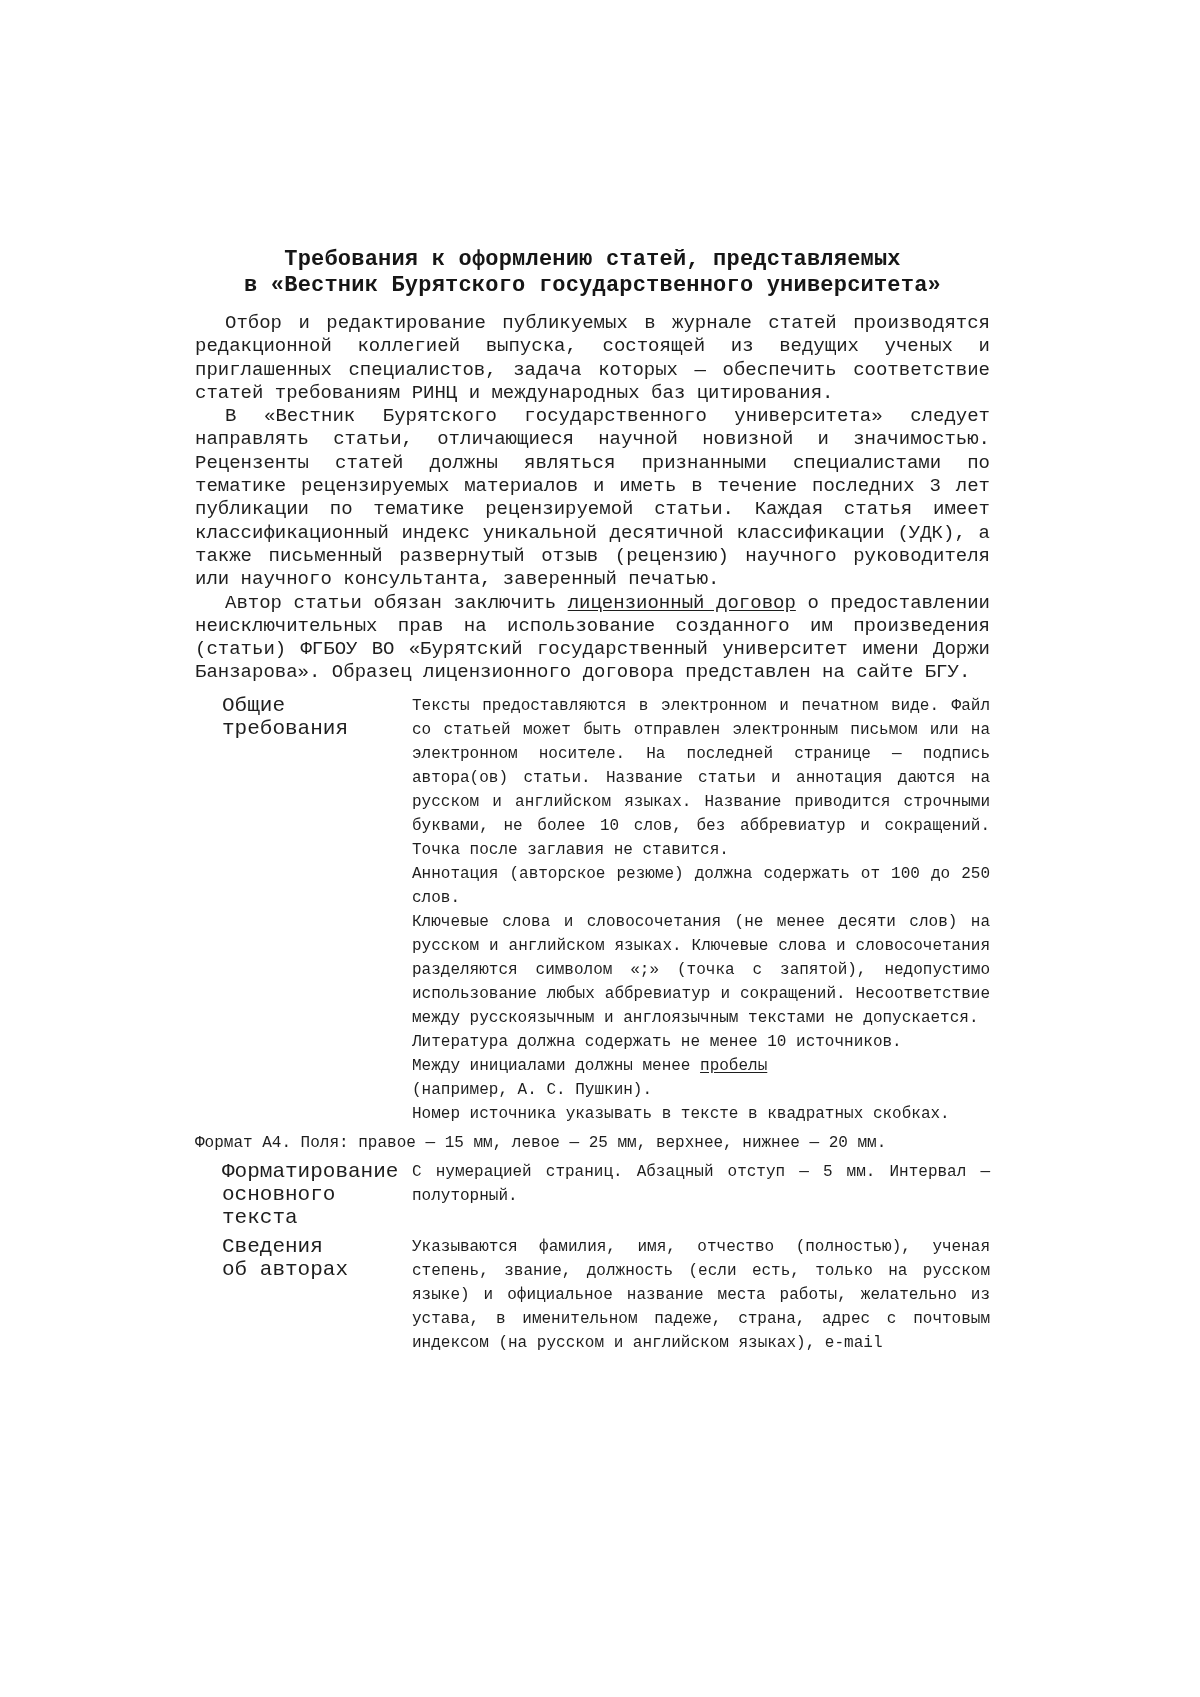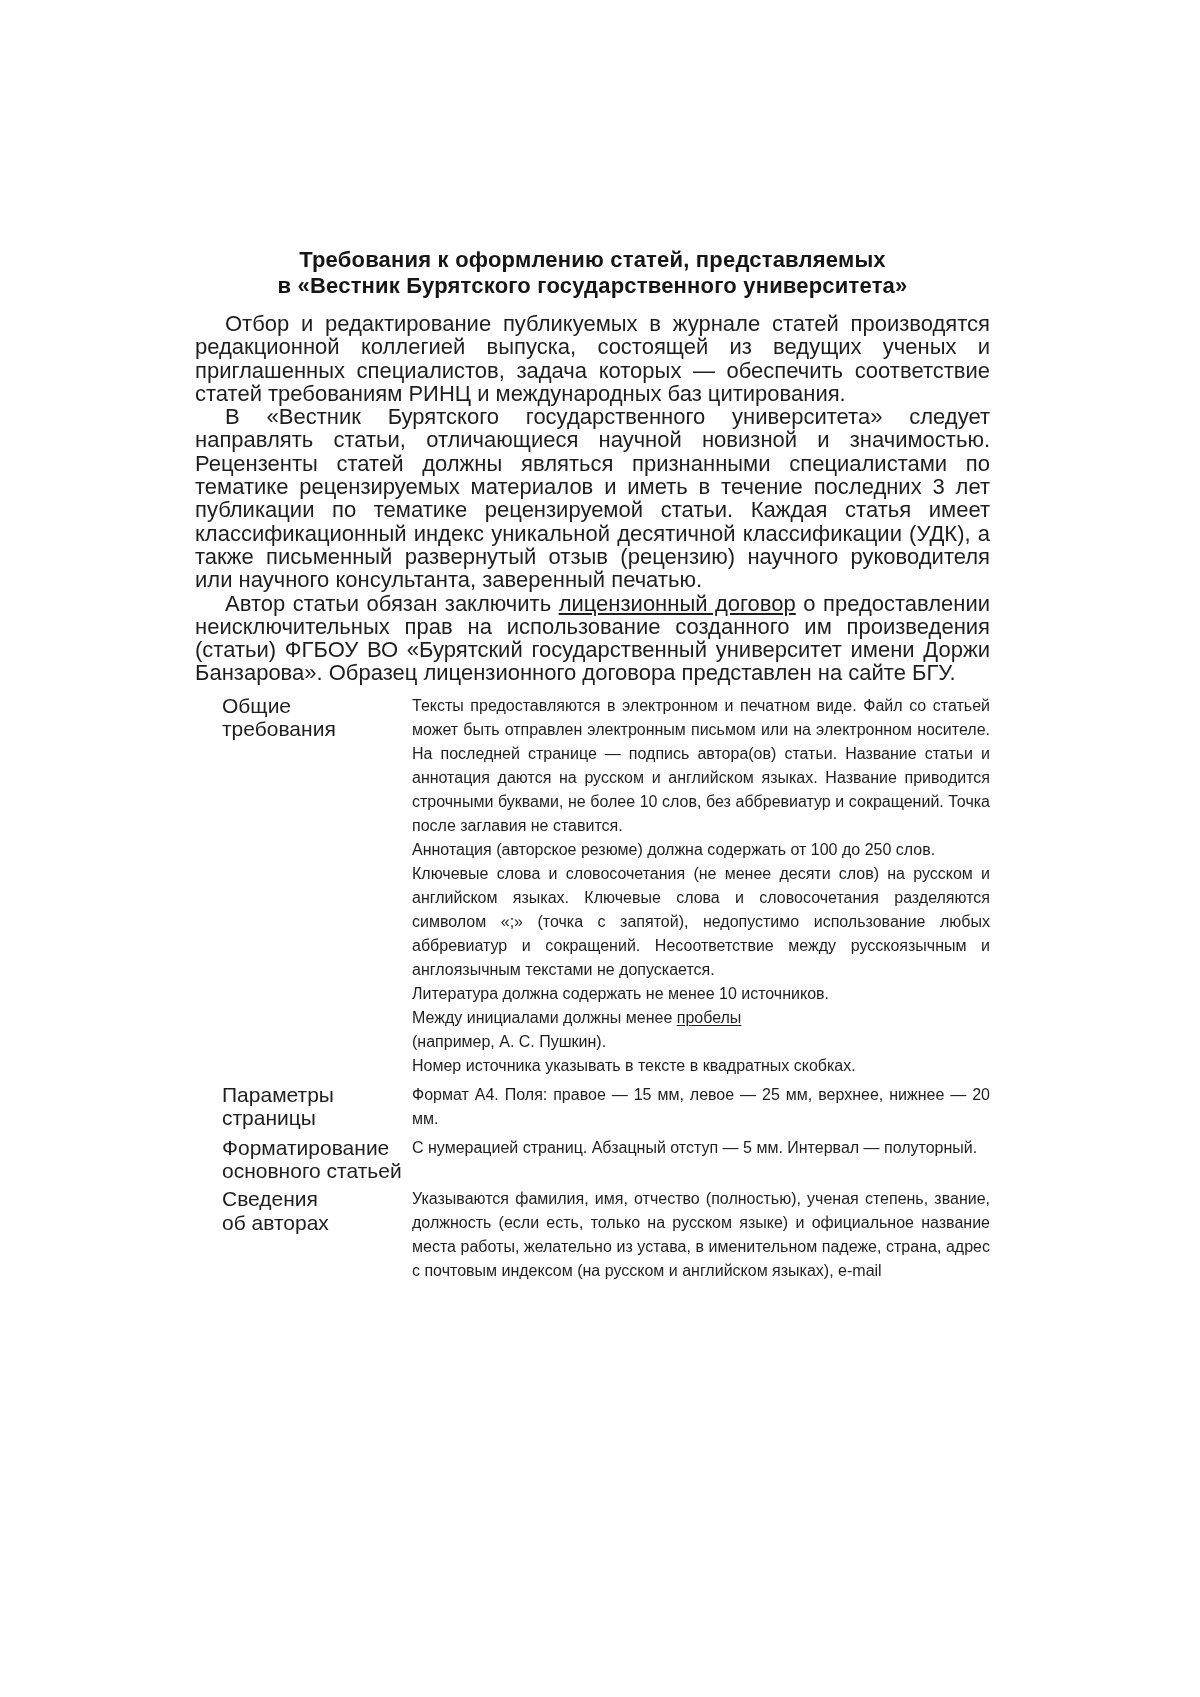--- a/index.html
+++ b/index.html
@@ -5,21 +5,21 @@
   html, body {
     margin: 0;
     padding: 0;
     background: #ffffff;
   }
   .page {
     position: relative;
     width: 1200px;
     height: 1697px;
     background: #ffffff;
-    font-family: Liberation Sans, sans-serif;
+    font-family: Liberation Mono, monospace;
     color: #1e1e1e;
     overflow: hidden;
   }
   .content {
     position: absolute;
     left: 195px;
     top: 247px;
     width: 795px;
   }
   .doc-title {
@@ -28,21 +28,21 @@
     font-size: 22px;
     line-height: 26px;
     color: #161616;
     letter-spacing: 0.2px;
   }
   .intro {
     margin-top: 13px;
   }
   .intro p {
     margin: 0;
-    font-size: 22px;
+    font-size: 19px;
     line-height: 23.3px;
     text-align: justify;
     text-indent: 30px;
   }
   .u-link {
     text-decoration: underline;
     text-underline-offset: 2px;
   }
   .rules {
     margin-top: 9px;
@@ -98,28 +98,27 @@
           <p>Ключевые слова и словосочетания (не менее десяти слов) на русском и английском языках. Ключевые слова и словосочетания разделяются символом «;» (точка с запятой), недопустимо использование любых аббревиатур и сокращений. Несоответствие между русскоязычным и англоязычным текстами не допускается.</p>
           <p>Литература должна содержать не менее 10 источников.</p>
           <p><span>Между инициалами должны менее </span><span class="u-link">пробелы</span></p>
           <p>(например, А. С. Пушкин).</p>
           <p>Номер источника указывать в тексте в квадратных скобках.</p>
         </div>
       </div>
 
 
       <div class="rules-row">
-        <div class="row-label">Параметры страницы</div>
         <div class="row-content">
           <p>Формат А4. Поля: правое — 15 мм, левое — 25 мм, верхнее, нижнее — 20 мм.</p>
         </div>
       </div>
 
       <div class="rules-row">
-        <div class="row-label">Форматирование основного статьей</div>
+        <div class="row-label">Форматирование основного текста</div>
         <div class="row-content">
           <p>С нумерацией страниц. Абзацный отступ — 5 мм. Интервал — полуторный.</p>
         </div>
       </div>
 
 
       <div class="rules-row">
         <div class="row-label">Сведения
 об авторах</div>
         <div class="row-content">

